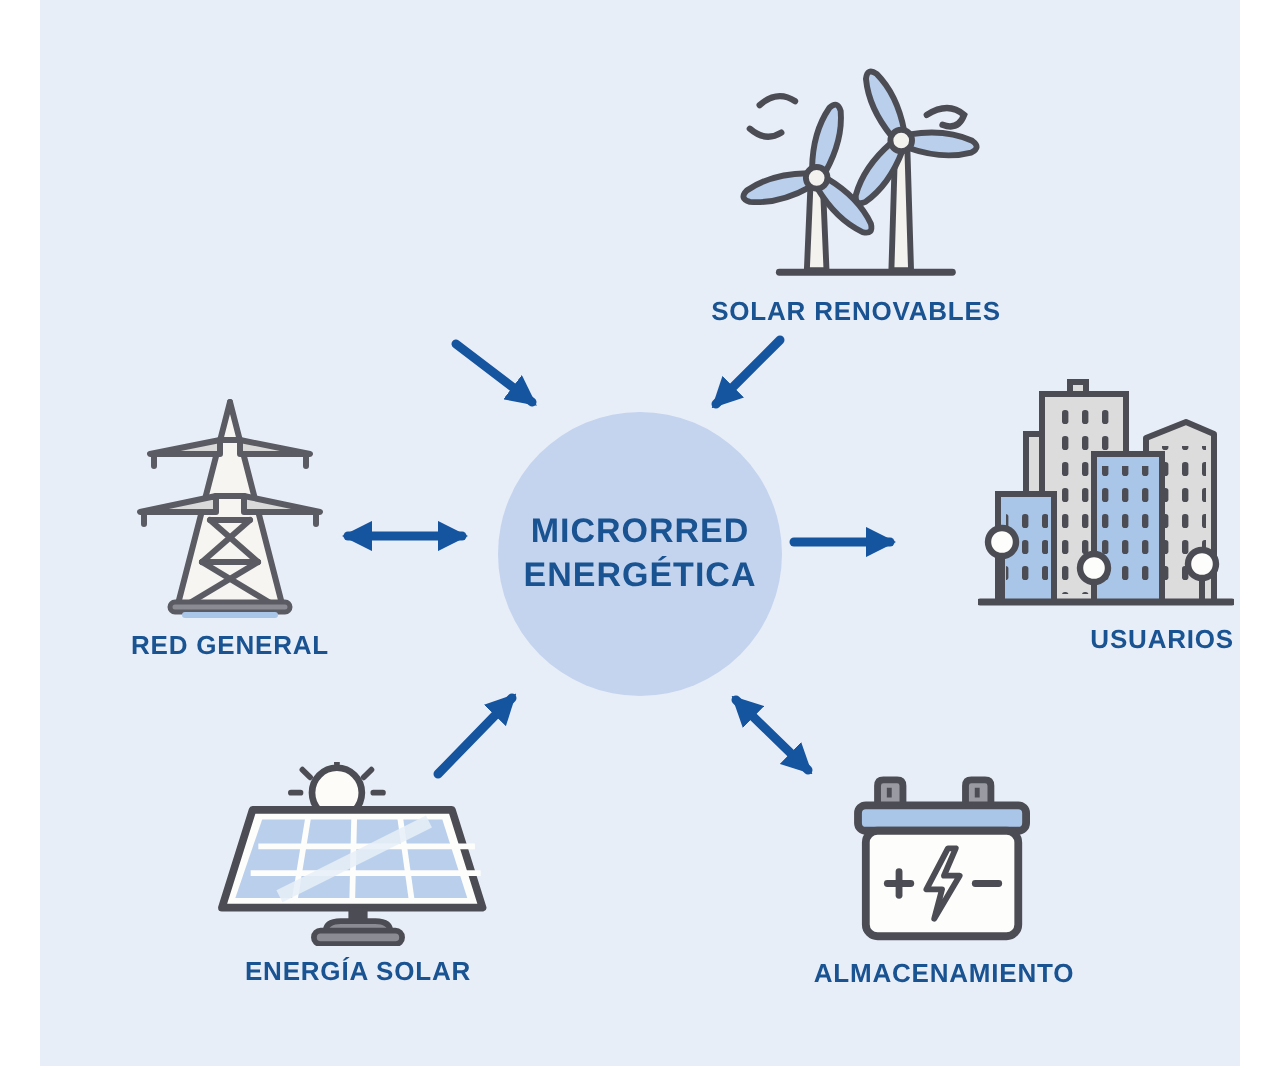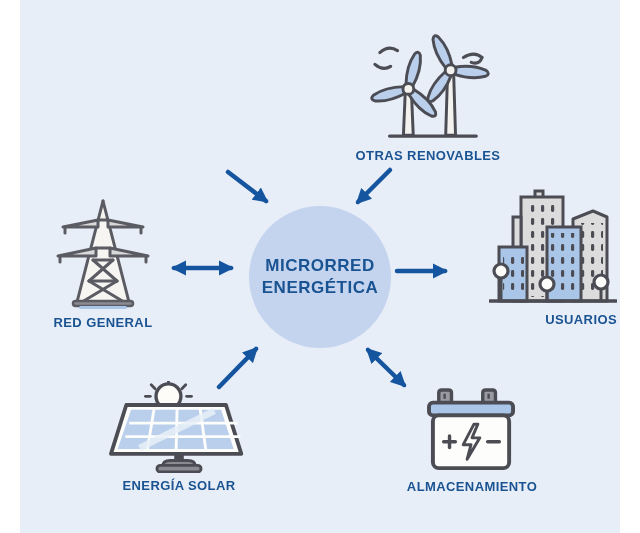--- a/index.html
+++ b/index.html
@@ -69,24 +69,24 @@
 
       <path d="M42 63 L40 110 H50 L48 63 Z" fill="#f4f2ee" stroke="#4c4c54" stroke-width="3" stroke-linejoin="round"></path>
       <g stroke="#4c4c54" stroke-width="3" stroke-linejoin="round" fill="#b9cfec">
         <path transform="translate(45 63) rotate(-75)" d="M4 -3.5 Q22 -8 36 -3 Q41 0 36 3 Q22 8 4 3.5 Q1 0 4 -3.5 Z"></path>
         <path transform="translate(45 63) rotate(45)" d="M4 -3.5 Q22 -8 36 -3 Q41 0 36 3 Q22 8 4 3.5 Q1 0 4 -3.5 Z"></path>
         <path transform="translate(45 63) rotate(165)" d="M4 -3.5 Q22 -8 36 -3 Q41 0 36 3 Q22 8 4 3.5 Q1 0 4 -3.5 Z"></path>
       </g>
       <circle cx="45" cy="63" r="5.5" fill="#f4f2ee" stroke="#4c4c54" stroke-width="3"></circle>
       <line x1="26" y1="111" x2="114" y2="111" stroke="#4c4c54" stroke-width="3.5" stroke-linecap="round"></line>
     </svg>
-    <span class="node-label">OTRAS RENOVABLES</span>
+    <span class="node-label">SOLAR RENOVABLES</span>
   </div>
 
-  <div class="node" style="left:28px; top:198px; width:150px;">
+  <div class="node" style="left:40px; top:198px; width:150px;">
     <svg width="97" height="112" viewBox="0 0 97 112">
       <path d="M48 3 L22 104 L74 104 Z" fill="#f6f5f2"></path>
       <g stroke="#5b5b63" stroke-width="3" fill="none" stroke-linecap="round" stroke-linejoin="round">
         <path d="M48 3 L22 104"></path>
         <path d="M48 3 L74 104"></path>
 
         <path d="M43 22 L8 29 L43 29 Z" fill="#d9d9d9"></path>
         <path d="M53 22 L88 29 L53 29 Z" fill="#d9d9d9"></path>
         <path d="M10 29 v6 M86 29 v6"></path>
 

